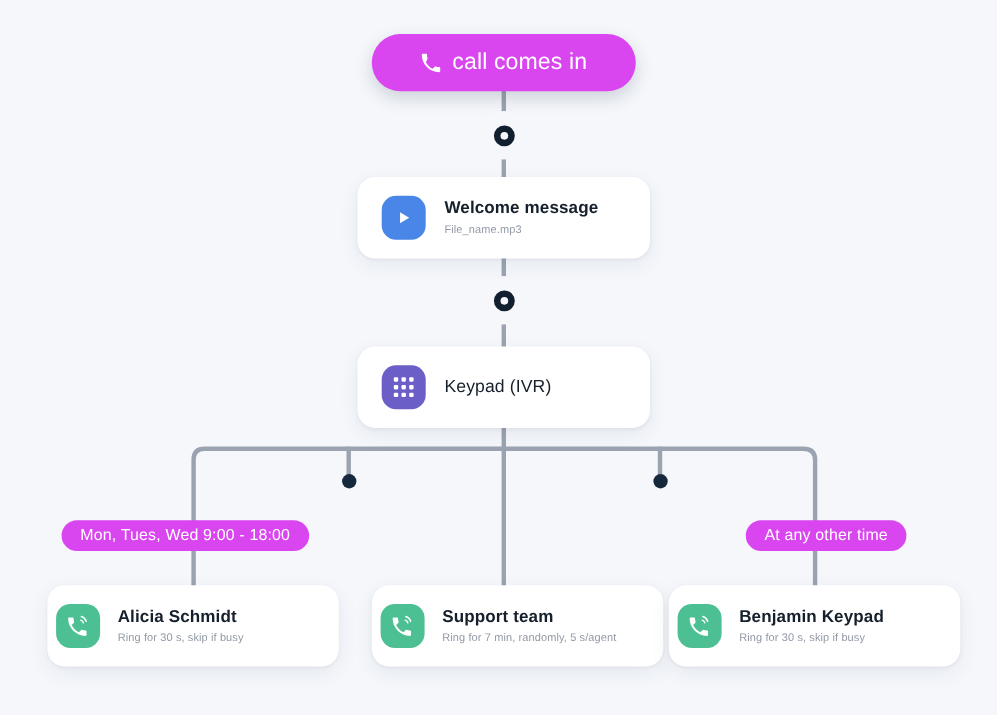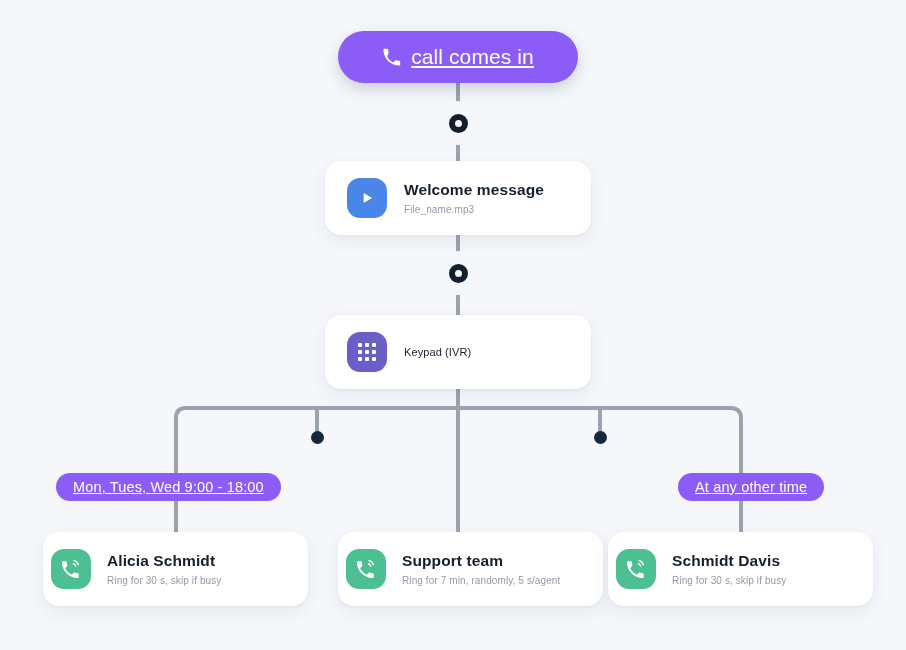--- a/index.html
+++ b/index.html
@@ -26,29 +26,28 @@
     left: 0;
     top: 0;
     width: 906px;
     height: 650px;
     pointer-events: none;
   }
 
   
   .pill {
     position: absolute;
-    background: #8b5cf6;
+    background: #d946ef;
     color: #ffffff;
     border-radius: 999px;
     display: flex;
     align-items: center;
     justify-content: center;
     box-sizing: border-box;
     white-space: nowrap;
-    text-decoration: underline;
   }
 
   .pill-start {
     left: 338px;
     top: 31px;
     width: 240px;
     height: 52px;
     gap: 10px;
     font-size: 21px;
     font-weight: 500;
@@ -156,21 +155,21 @@
     letter-spacing: 0.1px;
     white-space: nowrap;
   }
   .card-sub {
     font-size: 10px;
     color: #9299a5;
     letter-spacing: 0.1px;
     white-space: nowrap;
   }
   .card-title-only {
-    font-size: 11px;
+    font-size: 16px;
     font-weight: 500;
     color: #16202c;
     letter-spacing: 0.1px;
   }
 
   
   .keygrid {
     display: grid;
     grid-template-columns: repeat(3, 4px);
     grid-template-rows: repeat(3, 4px);
@@ -282,18 +281,18 @@
 
   <div class="card card-agent a2">
     <div class="sq sq-ring">
       <svg width="22" height="22" viewBox="0 0 24 24">
         <path fill="#ffffff" d="M5.6 11.2c1.6 3.2 4 5.6 7.2 7.2l2.1-2.1c.4-.4.9-.5 1.3-.3 1 .3 2 .5 3.1.5.6 0 1.1.5 1.1 1.1v3.2c0 .6-.5 1.1-1.1 1.1C10 21.9 2.1 14 2.1 4.7c0-.6.5-1.1 1.1-1.1h3.2c.6 0 1.1.5 1.1 1.1 0 1.1.2 2.1.5 3.1.1.4 0 .9-.3 1.3L5.6 11.2z"></path>
         <path fill="none" stroke="#ffffff" stroke-width="1.5" stroke-linecap="round" d="M15.2 2.6c2.3.7 4.1 2.5 4.8 4.8"></path>
         <path fill="none" stroke="#ffffff" stroke-width="1.5" stroke-linecap="round" d="M14.6 6.3c1.2.4 2.2 1.4 2.6 2.6"></path>
       </svg>
     </div>
     <div class="card-text">
-      <div class="card-title">Schmidt Davis</div>
+      <div class="card-title">Benjamin Keypad</div>
       <div class="card-sub">Ring for 30 s, skip if busy</div>
     </div>
   </div>
 
 </div>
 
 </body></html>

